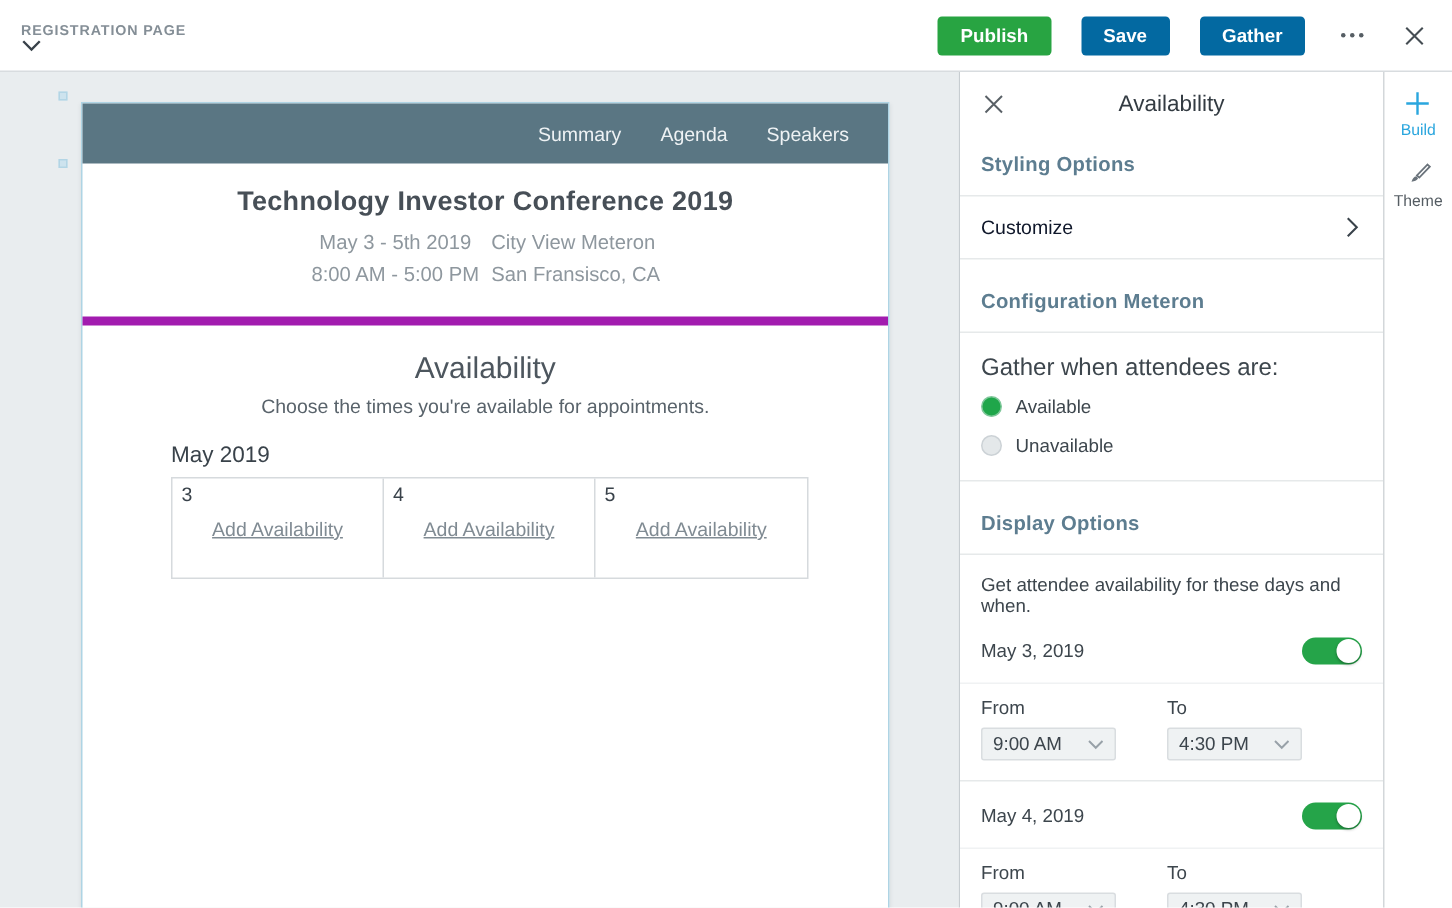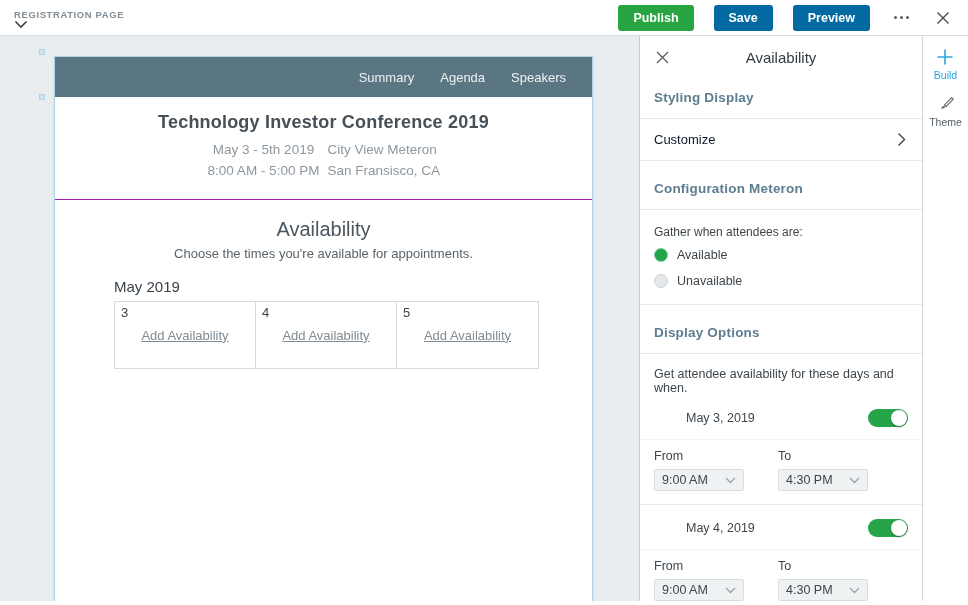--- a/index.html
+++ b/index.html
@@ -1,20 +1,20 @@
 <!DOCTYPE html>
 <html><head>
 <meta charset="utf-8">
 <style>
   * { margin:0; padding:0; box-sizing:border-box; }
   html,body { width:968px; height:605px; overflow:hidden; }
   body { font-family:"Liberation Sans", sans-serif; background:#fff; color:#3d464d; }
 
   
-  .topbar { height:36px; background:#fff; border-bottom:1px solid #d8dcdf;
+  .topbar { height:48px; background:#fff; border-bottom:1px solid #d8dcdf;
             display:flex; align-items:center; padding:0 14px; }
   .page-select { display:flex; flex-direction:column; justify-content:center; }
   .eyebrow { font-size:9.5px; font-weight:bold; letter-spacing:.6px; color:#848e96; margin-top:2px; }
   .selector { display:flex; align-items:center; gap:7px; font-size:15px; color:#2f373e; cursor:pointer; }
   .actions { margin-left:auto; display:flex; align-items:center; gap:20px; }
   .btn { border:none; height:26px; padding:0 15px; border-radius:3px; color:#fff;
          font-size:12.5px; font-weight:600; font-family:inherit; cursor:pointer; }
   .btn-green { background:#28a442; }
   .btn-blue  { background:#0369a1; }
   .icon-btn { display:flex; align-items:center; justify-content:center; width:22px; height:22px; cursor:pointer; }
@@ -25,21 +25,21 @@
   .workspace { display:flex; height:565px; }
   .canvas { position:relative; width:639px; background:#e9edef; overflow:hidden; }
   .handle { position:absolute; width:6px; height:6px; background:#cde3ee; border:1px solid #b3d5e5; }
 
   
   .page { position:absolute; left:54px; top:20px; width:539px; height:560px;
           background:#fff; border:1px solid #aed4e4; box-shadow:0 1px 3px rgba(40,60,70,.10); }
   .page-header { height:40px; background:#5a7683; display:flex; align-items:center;
                  justify-content:flex-end; gap:26px; padding-right:26px; }
   .tab { color:#eef2f4; font-size:13px; cursor:pointer; }
-  .event-summary { text-align:center; padding:15px 0 17px; border-bottom:1px solid #a21caf; }
+  .event-summary { text-align:center; padding:15px 0 17px; border-bottom:6px solid #a21caf; }
   .event-title { font-size:18px; font-weight:bold; color:#474f57; letter-spacing:.2px; }
   .event-cols { display:flex; justify-content:center; margin-top:7px;
                 font-size:13.5px; color:#8e979e; line-height:1.55; }
   .event-col-left { text-align:center; min-width:128px; }
   .event-col-right { text-align:left; min-width:120px; }
   .widget { padding-top:18px; }
   .widget-heading { text-align:center; font-size:20px; color:#4d565e; }
   .widget-sub { text-align:center; font-size:13px; color:#59636b; margin-top:5px; }
   .month-label { font-size:15px; color:#39424a; margin:17px 0 6px 59px; }
   .cal { margin-left:59px; width:425px; display:grid; grid-template-columns:1fr 1fr 1fr;
@@ -54,28 +54,28 @@
   .panel { width:283px; background:#fff; border-left:1px solid #c7cdd1; overflow:hidden; }
   .panel-header { display:flex; align-items:center; padding:13px 14px 4px; }
   .panel-title { flex:1; text-align:center; font-size:15px; color:#333b42; }
   .panel-header .spacer { width:16px; }
   .section-header { font-size:13.5px; font-weight:600; color:#5d7d90; margin:20px 14px 13px; letter-spacing:.2px; }
   .divider { height:1px; background:#e6e9ea; }
   .divider-light { height:1px; background:#f0f2f3; }
   .row-customize { display:flex; align-items:center; justify-content:space-between;
                    padding:13px 16px 13px 14px; cursor:pointer; }
   .row-customize span { font-size:13px; color:#0f172a; }
-  .gather-label { font-size:12px; color:#3d464d; padding:15px 14px 3px; }
+  .gather-label { font-size:16px; color:#3d464d; padding:15px 14px 3px; }
   .radio-row { display:flex; align-items:center; gap:9px; padding:6px 14px; cursor:pointer; }
   .radio { width:14px; height:14px; border-radius:50%; background:#e4e8ea; border:1px solid #ccd2d6; }
   .radio.on { background:#1fa64a; border:1px solid #7fc79a; }
   .radio-label { font-size:12.5px; color:#3d464d; }
   .hint { font-size:12.5px; color:#3d464d; padding:13px 14px 0; }
   .day-row { display:flex; align-items:center; justify-content:space-between; padding:14px 14px 12px; }
-  .day-date { font-size:12.5px; color:#3d464d;margin-left:32px; }
+  .day-date { font-size:12.5px; color:#3d464d; }
   .toggle { position:relative; width:40px; height:18px; border-radius:9px; background:#c9cfd3; cursor:pointer; }
   .toggle.on { background:#25a449; }
   .toggle .knob { position:absolute; top:1px; right:1px; width:16px; height:16px; border-radius:50%;
                   background:#fff; box-shadow:0 1px 2px rgba(0,0,0,.35); }
   .times { display:flex; gap:34px; padding:9px 14px 13px; }
   .time-field label { display:block; font-size:12.5px; color:#3d464d; margin-bottom:6px; }
   .select { width:90px; height:22px; background:#eff2f3; border:1px solid #d9dde0; border-radius:2px;
             display:flex; align-items:center; justify-content:space-between; padding:0 7px;
             font-size:12.5px; color:#3c454c; cursor:pointer; }
 
@@ -95,21 +95,21 @@
     <div class="eyebrow">REGISTRATION PAGE</div>
     <div class="selector">
       <svg width="14" height="9" viewBox="0 0 14 9">
         <polyline points="1.5,1.5 7,7 12.5,1.5" fill="none" stroke="#39424a" stroke-width="1.6"></polyline>
       </svg>
     </div>
   </div>
   <div class="actions">
     <button class="btn btn-green">Publish</button>
     <button class="btn btn-blue">Save</button>
-    <button class="btn btn-blue">Preview</button>
+    <button class="btn btn-blue">Gather</button>
     <div class="icon-btn">
       <span class="dots">
           <i></i>
           <i></i>
           <i></i>
         </span>
     </div>
     <div class="icon-btn">
       <svg width="16" height="16" viewBox="0 0 16 16">
         <path d="M2.5 2.5 L13.5 13.5 M13.5 2.5 L2.5 13.5" stroke="#454d53" stroke-width="1.4"></path>
@@ -171,21 +171,21 @@
     <div class="panel-header">
       <div class="icon-btn" style="width:16px;height:16px;">
         <svg width="15" height="15" viewBox="0 0 15 15">
           <path d="M2 2 L13 13 M13 2 L2 13" stroke="#596066" stroke-width="1.3"></path>
         </svg>
       </div>
       <div class="panel-title">Availability</div>
       <div class="spacer"></div>
     </div>
 
-    <div class="section-header">Styling Display</div>
+    <div class="section-header">Styling Options</div>
     <div class="divider"></div>
 
     <div class="row-customize">
       <span>Customize</span>
       <svg width="9" height="15" viewBox="0 0 9 15">
         <polyline points="1.5,1.5 7.5,7.5 1.5,13.5" fill="none" stroke="#39424a" stroke-width="1.4"></polyline>
       </svg>
     </div>
     <div class="divider"></div>
 

